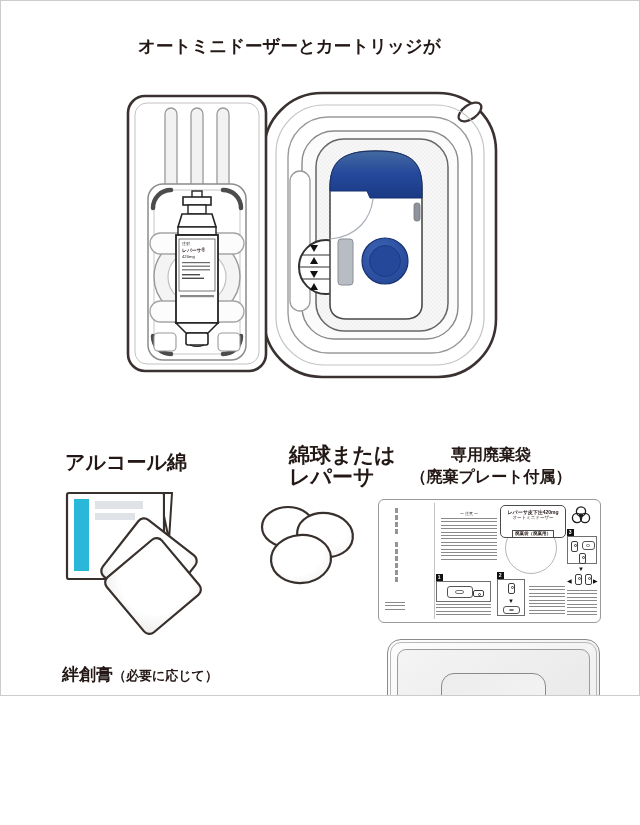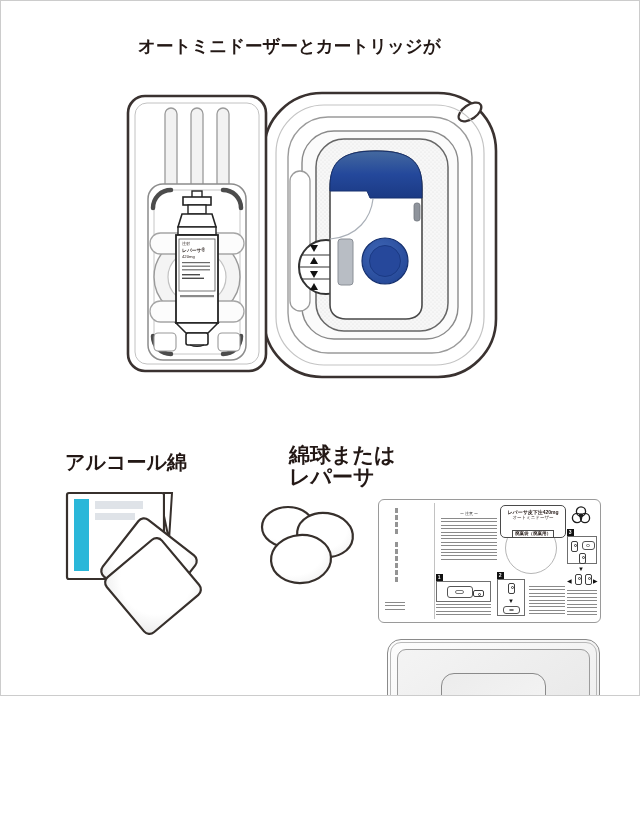--- a/index.html
+++ b/index.html
@@ -160,20 +160,24 @@
         <path d="M66,258 Q73,261 80,258" fill="none" stroke="#232323" stroke-width="1.2"></path>
       </g>
     </g>
   </svg>
 
   <div class="abs jp-label lbl-alcohol">アルコール綿</div>
   <div class="abs jp-label lbl-cotton">
     <div>綿球または</div>
     <div>レパーサ</div>
   </div>
+  <div class="abs jp-label lbl-bag">
+    <div>専用廃棄袋</div>
+    <div>（廃棄プレート付属）</div>
+  </div>
 
   <svg class="abs" style="left:60px;top:487px;" width="170" height="160" viewBox="0 0 170 160">
     <defs>
       <radialGradient id="padg" cx="0.45" cy="0.4" r="0.9">
         <stop offset="0.55" stop-color="#ffffff"></stop>
           <stop offset="1" stop-color="#e4e4e4"></stop>
       </radialGradient>
     </defs>
     <g>
       <rect x="6" y="5" width="97" height="86" rx="2" fill="#ffffff" stroke="#37302c" stroke-width="2.2"></rect>
@@ -270,20 +274,23 @@
           <i></i>
         </div>
       <div class="arrow" style="left:10px;top:18px;">▼</div>
       <div class="mini-plate" style="left:5px;top:26px;width:17px;height:8px;">
           <i></i>
         </div>
     </div>
     <div class="plines" style="left:150px;top:86px;width:36px;height:30px;"></div>
   </div>
 
+  <div class="abs jp-label lbl-bandage">
+    <span>絆創膏</span><span class="sub">（必要に応じて）</span>
+  </div>
 
   <svg class="abs" style="left:57px;top:698px;" width="152" height="62" viewBox="0 0 152 62">
     <defs>
       <pattern id="bdots" width="7" height="7" patternUnits="userSpaceOnUse">
         <circle cx="1.8" cy="1.8" r="1.1" fill="#ffffff" opacity="0.95"></circle>
         <circle cx="5.3" cy="5.3" r="1.1" fill="#ffffff" opacity="0.95"></circle>
       </pattern>
       <pattern id="pdots" width="5" height="5" patternUnits="userSpaceOnUse">
         <rect width="5" height="5" fill="#eab57b"></rect>
         <circle cx="1.3" cy="1.3" r="0.9" fill="#ffffff" opacity="0.95"></circle>

